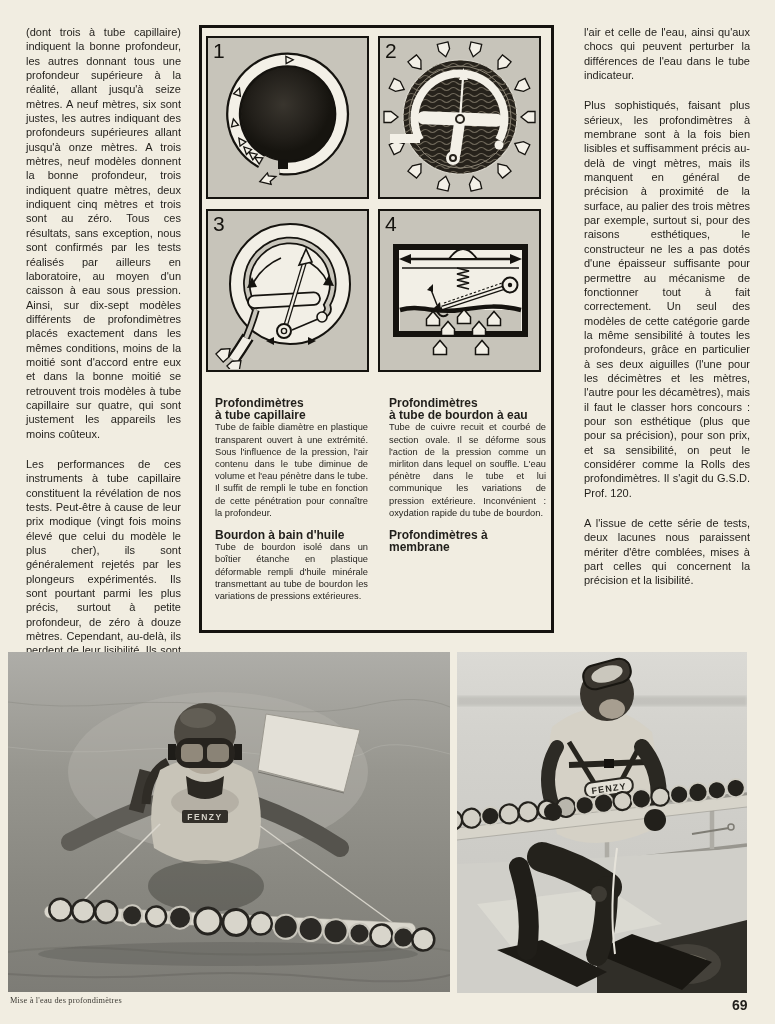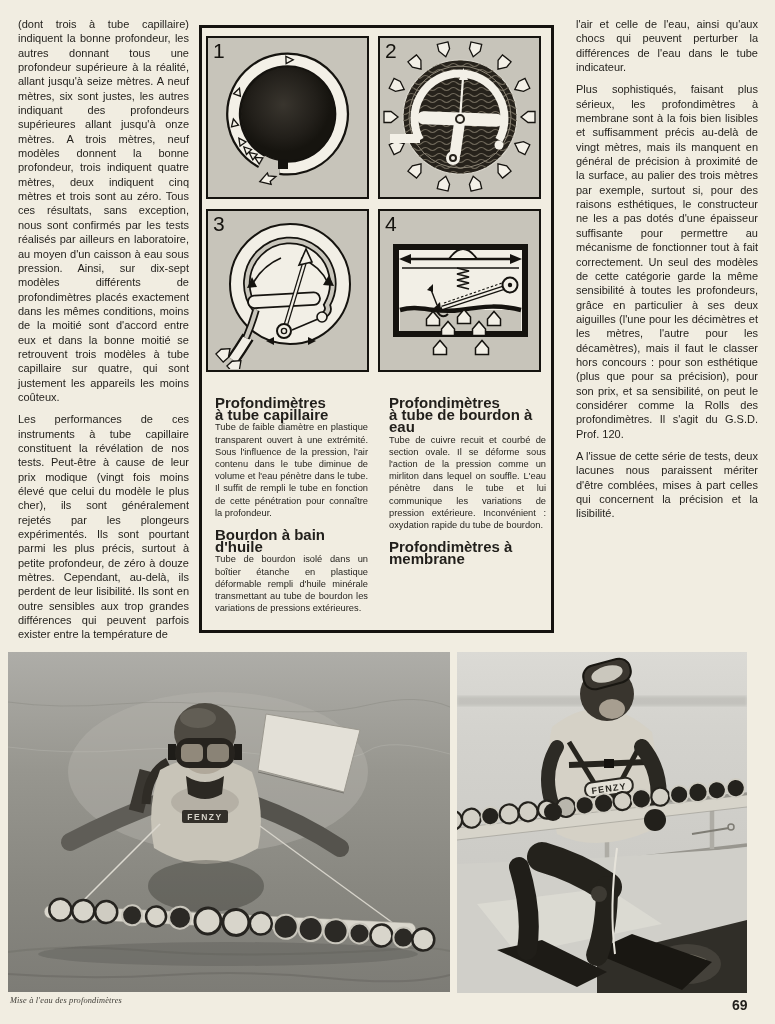--- a/index.html
+++ b/index.html
@@ -2,47 +2,47 @@
 <html><head>
 <meta charset="utf-8">
 <style>
   html,body{margin:0;padding:0}
   body{
     width:775px;height:1024px;position:relative;overflow:hidden;
     background:#f1ede1;color:#211f1b;
     font-family:"Liberation Sans",sans-serif;
   }
   .textcol{position:absolute;text-align:justify;font-size:11px;line-height:14.35px;color:#211f1b}
-  .textcol p{margin:8px}
+  .textcol p{margin:16px}
   .textcol p.gap{margin-top:7px}
   #col1{left:10px;top:9px;width:187px}
   #col3{left:568px;top:9px;width:198px}
 
   .panel{position:absolute;left:199px;top:25px;width:355px;height:608px;
     border:3px solid #15130f;box-sizing:border-box;background:#f1ede1}
   .dbox{position:absolute;width:163px;height:163px;background:#c7c4ba;
     border:2.5px solid #15130f;box-sizing:border-box}
   #d1{left:4px;top:8px}#d2{left:176px;top:8px}#d3{left:4px;top:181px}#d4{left:176px;top:181px}
   .dnum{position:absolute;left:5px;top:1px;font-size:21px;line-height:24px;color:#15130f;z-index:5}
   .dbox svg{position:absolute;left:0;top:0}
 
   .panel-text{position:absolute;left:0;top:369px;width:100%}
   .pt-col{position:absolute;top:0;text-align:justify;font-size:9.3px;line-height:12.2px;color:#211f1b}
   .pt-left{left:13px;width:153px}
   .pt-right{left:187px;width:157px}
-  .pt-col h4{font-size:15px;line-height:12.2px;margin:0;font-weight:bold;
+  .pt-col h4{font-size:12px;line-height:12.2px;margin:0;font-weight:bold;
     white-space:pre-line;text-align:left}
   .pt-col p{margin:0 0 10px 0}
 
   .photo{position:absolute;overflow:hidden;background:#9a9994}
   #photoL{left:8px;top:652px;width:442px;height:340px}
   #photoR{left:457px;top:652px;width:290px;height:341px}
 
   .caption{position:absolute;left:10px;top:996px;
-    font-family:"Liberation Serif",serif;font-style:italic;
+    font-family:"Liberation Serif",serif;
     font-size:8.3px;color:#3c3a34;letter-spacing:.2px}
   .pageno{position:absolute;left:732px;top:997px;font-size:14px;font-weight:bold;color:#211f1b}
 </style>
 </head>
 <body>
 
 <div class="textcol" id="col1">
   <p>(dont trois à tube capillaire) indiquent la bonne profondeur, les autres donnant tous une profondeur supérieure à la réalité, allant jusqu'à seize mètres. A neuf mètres, six sont justes, les autres indiquant des profondeurs supérieures allant jusqu'à onze mètres. A trois mètres, neuf modèles donnent la bonne profondeur, trois indiquent quatre mètres, deux indiquent cinq mètres et trois sont au zéro. Tous ces résultats, sans exception, nous sont confirmés par les tests réalisés par ailleurs en laboratoire, au moyen d'un caisson à eau sous pression. Ainsi, sur dix-sept modèles différents de profondimètres placés exactement dans les mêmes conditions, moins de la moitié sont d'accord entre eux et dans la bonne moitié se retrouvent trois modèles à tube capillaire sur quatre, qui sont justement les appareils les moins coûteux.</p>
   <p class="gap">Les performances de ces instruments à tube capillaire constituent la révélation de nos tests. Peut-être à cause de leur prix modique (vingt fois moins élevé que celui du modèle le plus cher), ils sont généralement rejetés par les plongeurs expérimentés. Ils sont pourtant parmi les plus précis, surtout à petite profondeur, de zéro à douze mètres. Cependant, au-delà, ils perdent de leur lisibilité. Ils sont en outre sensibles aux trop grandes différences qui peuvent parfois exister entre la température de</p>
 </div>

